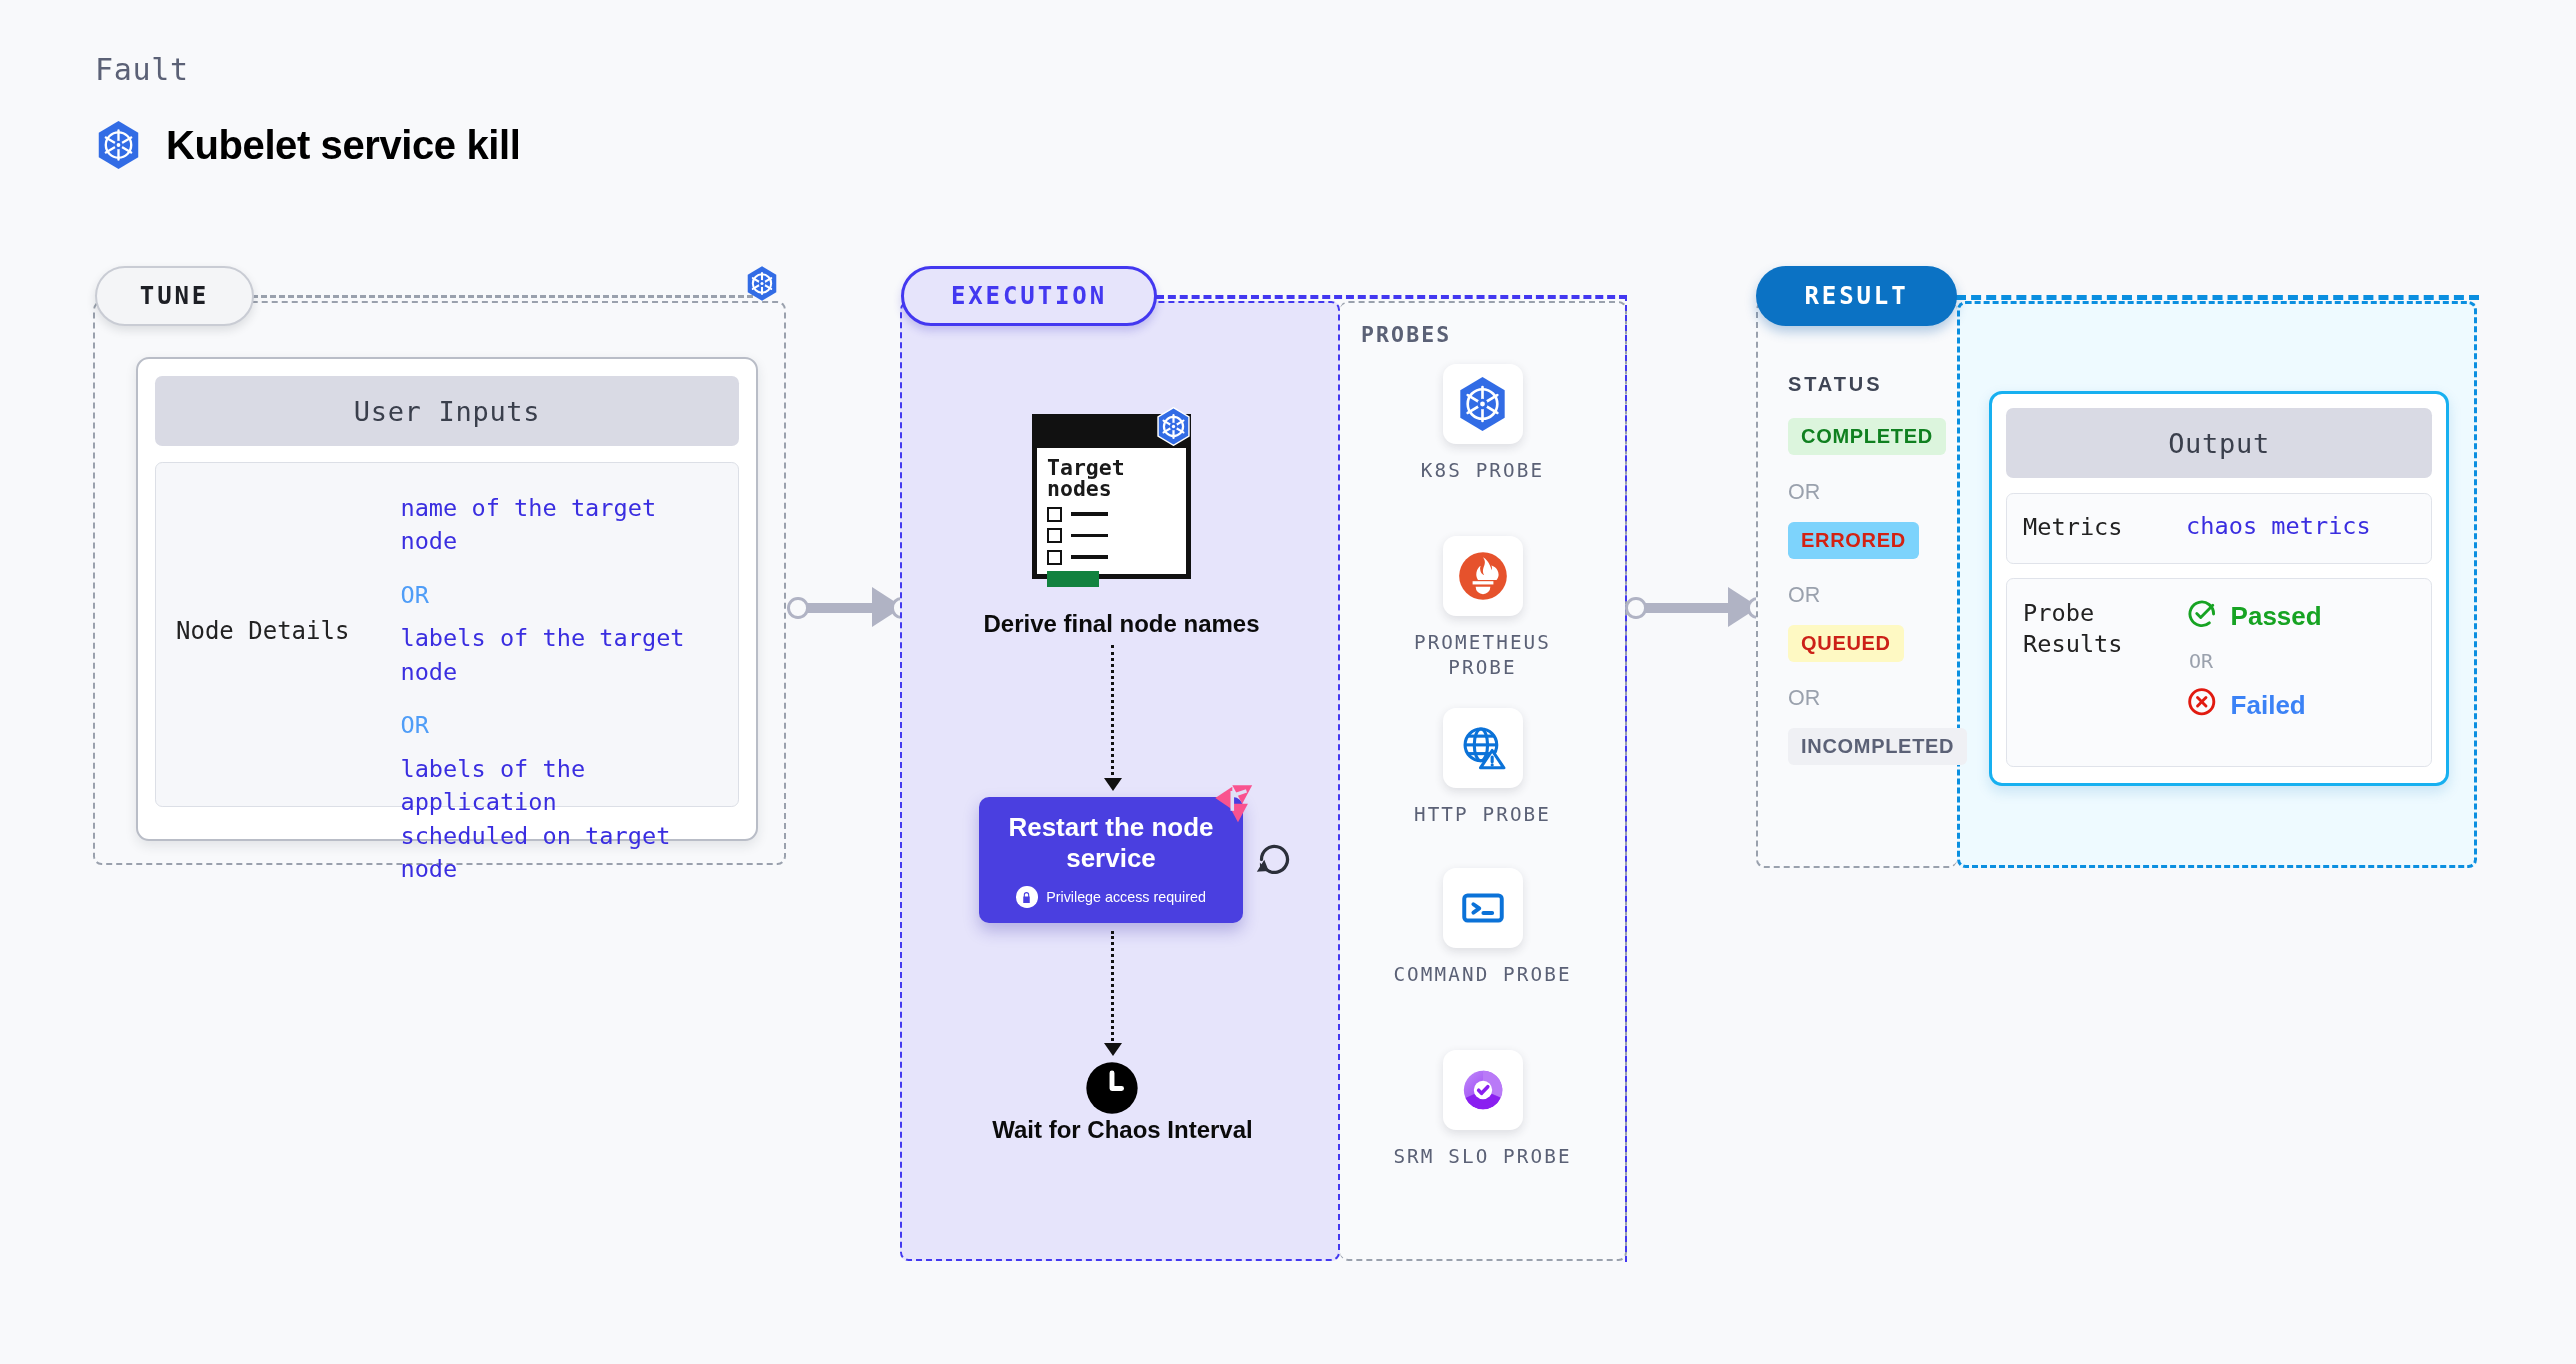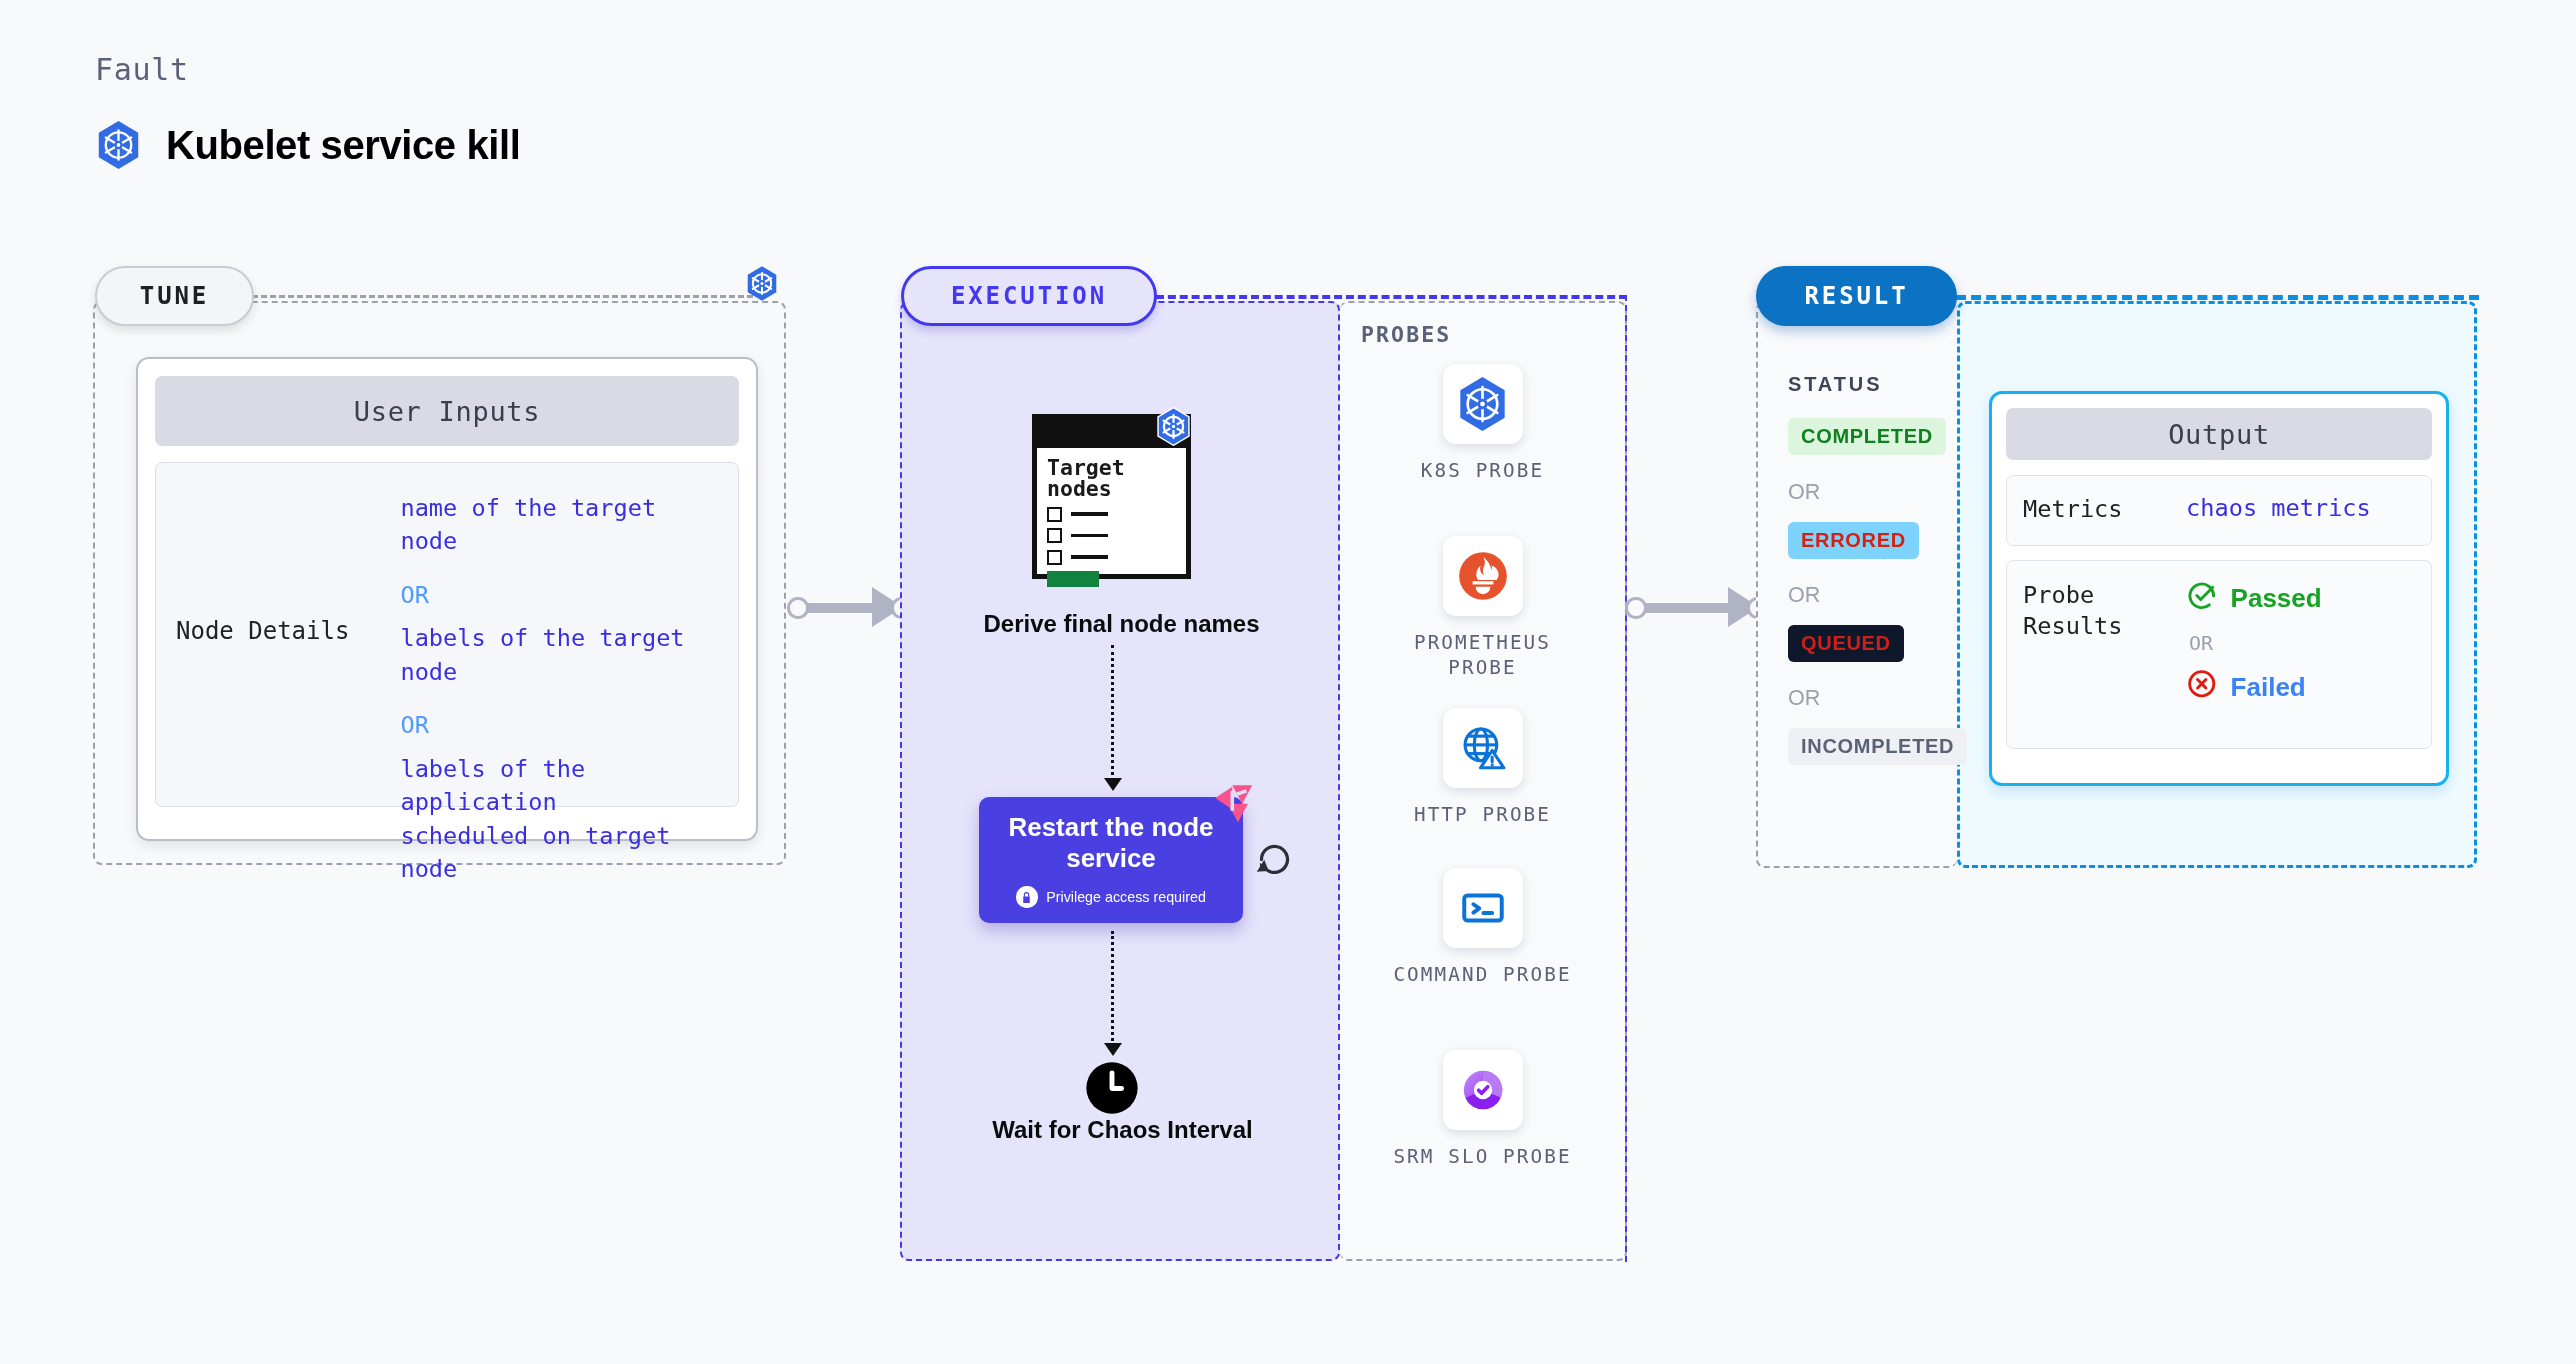--- a/index.html
+++ b/index.html
@@ -205,21 +205,21 @@
   #or-2 { top: 583px; }
   #b-queued   { top: 625px; background: #fdeec2; color: #cc2118; }
   #or-3 { top: 686px; }
   #b-incompleted { top: 728px; background: #eff0f4; color: #5b6176; }
 
   #output-panel {
     position: absolute; left: 1989px; top: 391px; width: 460px; height: 395px;
     background: #fff; border: 3.6px solid #17b0f0; border-radius: 13px;
     box-shadow: 0 5.7px 13px rgba(10,120,190,.16);
   }
-  #output-panel .panel-head { margin: 14.3px 14.3px 0 14.3px; height: 52px; }
+  #output-panel .panel-head { margin: 14.3px 14.3px 0 14.3px; height: 70px; }
   .out-row {
     margin: 14.3px 14.3px 0 14.3px;
     border: 1.4px solid #e0e3ea; border-radius: 7.2px; background: #fafbfd;
     display: flex; align-items: flex-start; padding: 18.6px 15.8px;
   }
   .out-key { font-family: "DejaVu Sans Mono", monospace; font-size: 23.6px; color: #222; width: 163px; line-height: 1.35; }
   .out-val { font-family: "DejaVu Sans Mono", monospace; font-size: 23.6px; color: #3a2ee0; }
   .pr-line { display: flex; align-items: center; gap: 13px; font-size: 26px; font-weight: 700; }
   .pr-pass { color: #17a323; }
   .pr-fail { color: #3b82f6; }
@@ -497,21 +497,21 @@
   <div class="stage" id="result-stage"></div>
   <div class="stage" id="output-stage"></div>
   <div id="result-dash"></div>
   <div class="stage-pill" id="result-pill">RESULT</div>
 
   <div class="status-label">STATUS</div>
   <div class="badge" id="b-completed" style="background: rgb(220, 245, 221); color: rgb(16, 128, 32);">COMPLETED</div>
   <div class="or-text" id="or-1">OR</div>
   <div class="badge" id="b-errored" style="background: #7dd3fc; color: rgb(211, 34, 19);">ERRORED</div>
   <div class="or-text" id="or-2">OR</div>
-  <div class="badge" id="b-queued" style="background: #0f172a; color: rgb(204, 33, 24);">QUEUED</div>
+  <div class="badge" id="b-queued" style="background: #fef9c3; color: rgb(204, 33, 24);">QUEUED</div>
   <div class="or-text" id="or-3">OR</div>
   <div class="badge" id="b-incompleted" style="background: rgb(239, 240, 244); color: rgb(91, 97, 118);">INCOMPLETED</div>
 
   <div id="output-panel">
     <div class="panel-head">Output</div>
     <div class="out-row">
       <div class="out-key">Metrics</div>
       <div class="out-val">chaos metrics</div>
     </div>
     <div class="out-row" style="height:189px;">

